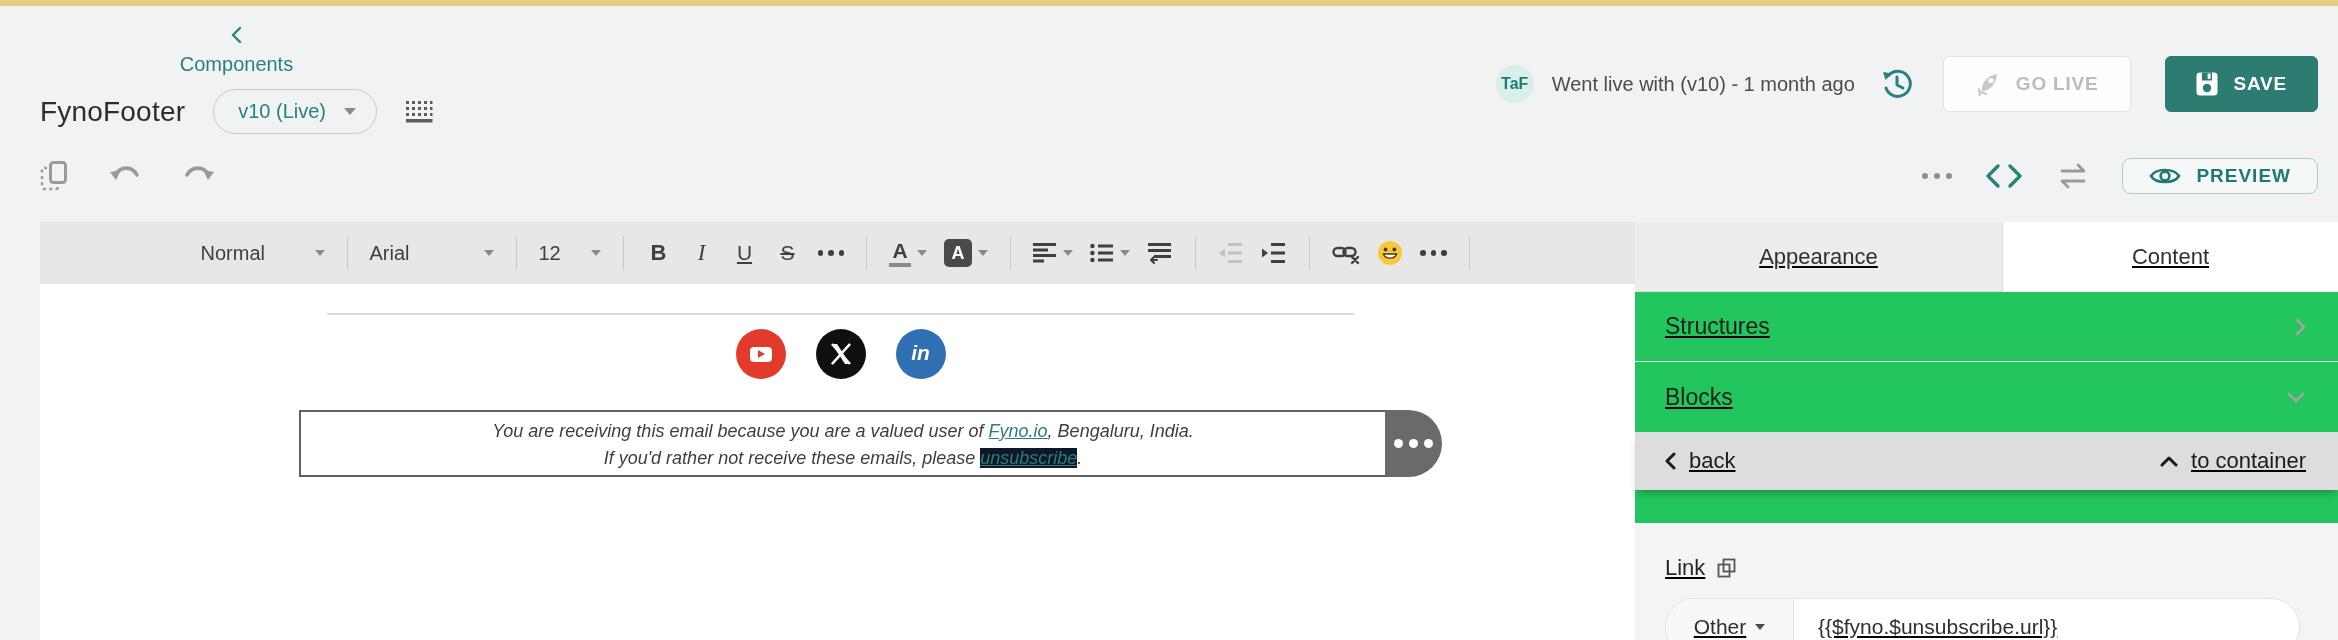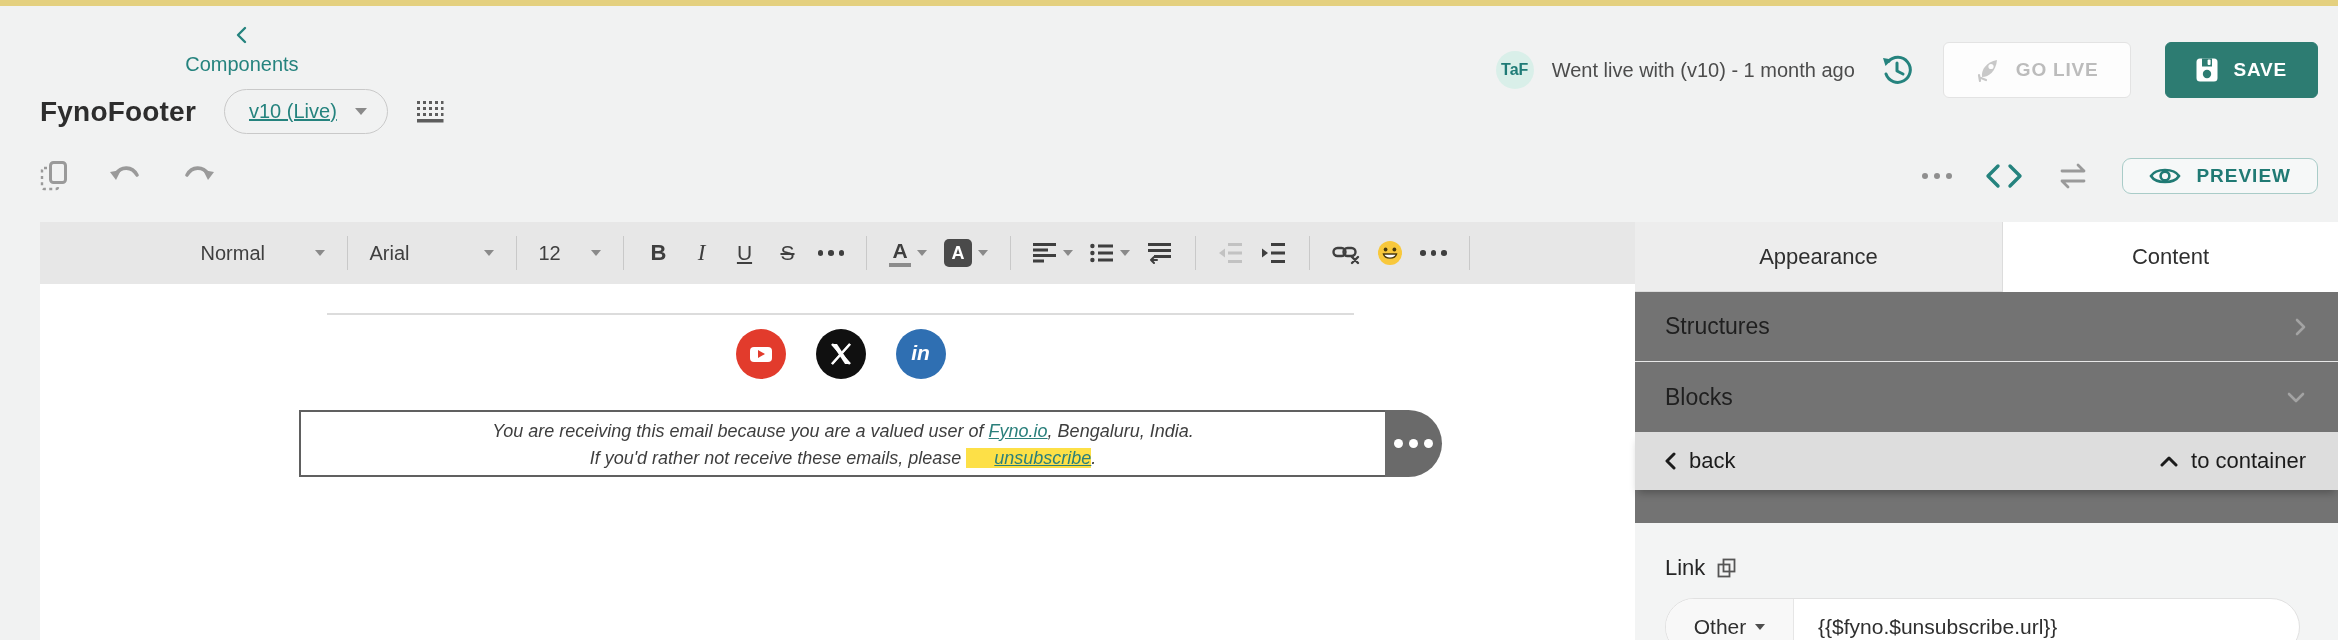--- a/index.html
+++ b/index.html
@@ -6,28 +6,28 @@
   html,body { background:#f1f1f1; font-family:"Liberation Sans", sans-serif; }
   .app { position:relative; width:2338px; height:640px; background:#f1f2f2; overflow:hidden; }
 
   
   .accent-bar { position:absolute; top:0; left:0; width:100%; height:6px; background:#e4d07f; }
 
   
   .header-left { position:absolute; left:40px; top:26px; }
   .back-link { display:flex; align-items:center; gap:9px; color:#25837e; font-size:20px; cursor:pointer;flex-direction:column; }
   .title-row { margin-top:13px; display:flex; align-items:center; gap:28px; }
-  .page-title { font-size:28px; font-weight:700; color:#2d2d2d; letter-spacing:.2px;text-align:right; }
+  .page-title { font-size:28px; font-weight:400; color:#2d2d2d; letter-spacing:.2px;text-align:right; }
   .version-pill { height:45px; border:1px solid #c9c9c9; border-radius:23px; padding:0 20px 0 24px;
-                  display:flex; align-items:center; gap:18px; color:#25837e; font-size:20px; cursor:pointer;text-decoration:underline; }
+                  display:flex; align-items:center; gap:18px; color:#25837e; font-size:20px; cursor:pointer; }
   .caret { width:0; height:0; border-left:6px solid transparent; border-right:6px solid transparent; border-top:7px solid #8a8a8a; }
   .caret.dark { border-top-color:#4e4e4e; border-left-width:5px; border-right-width:5px; border-top-width:6px; }
   .caret.small { border-left-width:5px; border-right-width:5px; border-top-width:6px; }
 
-  .header-right { position:absolute; right:20px; top:42px; display:flex; align-items:center; gap:18px; }
+  .header-right { position:absolute; right:20px; top:56px; display:flex; align-items:center; gap:18px; }
   .avatar { width:38px; height:38px; border-radius:50%; background:#d9efe9; color:#1e7b76; font-size:16px; font-weight:600;
             display:grid; place-items:center; }
   .live-status { font-size:20px; color:#4c4c4c; margin-right:6px; white-space:nowrap; }
   .icon-btn { display:grid; place-items:center; cursor:pointer; }
   .btn { display:flex; align-items:center; justify-content:center; border-radius:6px; font-weight:700; letter-spacing:.8px;
          font-size:19px; cursor:pointer; }
   .btn-golive { height:56px; padding:0 32px; gap:14px; background:#fdfdfd; border:1px solid #e3e3e3; color:#bcbcbc; margin-left:10px; }
   .btn-save { height:56px; padding:0 30px; gap:15px; background:#2d7c72; color:#fff; border:1px solid #2d7c72; margin-left:16px; }
 
   
@@ -74,27 +74,27 @@
   .social.x { background:#101010; }
   .social.li { background:#2f6fb2; }
   .yt-badge { width:22px; height:15px; background:#fff; border-radius:4px; position:relative; }
   .yt-badge::after { content:""; position:absolute; left:8px; top:3.2px; border-top:4.3px solid transparent;
                      border-bottom:4.3px solid transparent; border-left:7px solid #e23b2c; }
   .li-label { color:#fff; font-weight:700; font-size:21px; margin-top:-3px; }
 
   .footer-block { position:absolute; left:259px; top:126px; width:1088px; height:67px; background:#fff;
                   border:2px solid #606060; text-align:center; font-size:18px; color:#3e3e3e; line-height:27px; padding-top:6px; }
   .footer-block a { color:#2a7f7b; text-decoration:underline; cursor:pointer; }
-  .hl { background:#fde047;padding-left:28px; }
+  .hl { background:#0f172a; }
   .block-handle { position:absolute; left:1345px; top:126px; width:57px; height:67px; background:#6a6a6a;
                   border-radius:0 34px 34px 0; display:flex; align-items:center; justify-content:center; gap:6px; cursor:pointer; }
   .block-handle .dot { width:9px; height:9px; border-radius:50%; background:#fff; }
 
   
-  .panel { flex:1; background:#737373; display:flex; flex-direction:column; }
+  .panel { flex:1; background:#22c55e; display:flex; flex-direction:column;text-decoration:underline; }
   .tabs { height:70px; display:flex; flex-shrink:0; }
   .tab { display:grid; place-items:center; font-size:22px; color:#2f2f2f; cursor:pointer; }
   .tab.appearance { width:368px; background:#ededed; border-right:1px solid #dcdcdc; border-bottom:1px solid #dcdcdc; }
   .tab.content { flex:1; background:#fff; }
   .panel-row { height:70px; display:flex; align-items:center; justify-content:space-between; padding:0 32px 0 30px;
                font-size:23px; color:#1f1f1f; flex-shrink:0; cursor:pointer; }
   .panel-row.structures { border-bottom:1px solid #e8e8e8; }
   .back-bar { height:58px; background:#dddddd; display:flex; align-items:center; justify-content:space-between;
               padding:0 32px 0 30px; font-size:22px; color:#1b1b1b; box-shadow:0 6px 8px -3px rgba(0,0,0,.28);
               position:relative; z-index:2; flex-shrink:0; }

